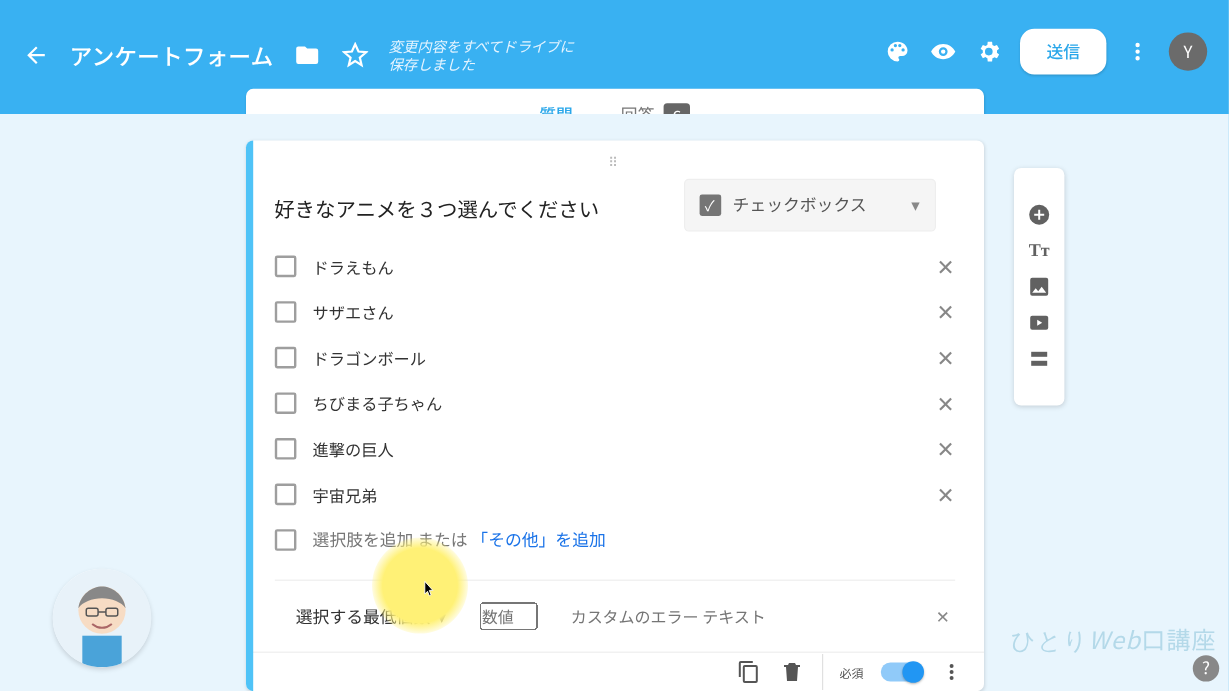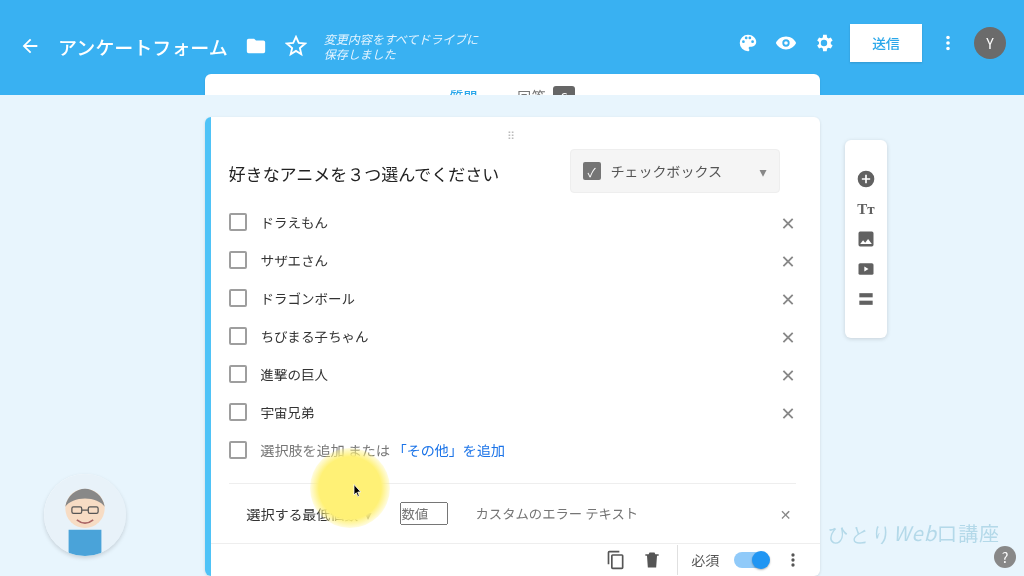--- a/index.html
+++ b/index.html
@@ -6,21 +6,21 @@
   html,body{width:1024px;height:576px;overflow:hidden}
   body{background:#39b1f2}
   
   .topbar{height:62px;display:flex;align-items:flex-end;color:#fff;padding:0 18px;gap:16px}
   .topbar .left{display:flex;align-items:center;gap:16px;flex:1}
   .topbar .title{font-size:19px;font-weight:500}
   .topbar .saved{font-size:12px;font-style:italic;line-height:1.3;color:#e4f4ff}
   .topbar .right{display:flex;align-items:center;gap:14px}
   .iconbtn{width:24px;height:24px;display:flex;align-items:center;justify-content:center;cursor:pointer;color:#fff}
   .iconbtn svg{width:22px;height:22px;fill:currentColor}
-  .sendbtn{background:#fff;color:#2aa7ea;font-weight:500;border-radius:0;padding:9px 22px;font-size:14px;cursor:pointer;box-shadow:0 1px 2px rgba(0,0,0,.15)}
+  .sendbtn{background:#fff;color:#2aa7ea;font-weight:500;border-radius:12px;padding:9px 22px;font-size:14px;cursor:pointer;box-shadow:0 1px 2px rgba(0,0,0,.15)}
   .avatar{width:32px;height:32px;border-radius:50%;background:#6b6b6b;color:#fff;display:flex;align-items:center;justify-content:center;font-size:14px}
   
   .tabs{width:615px;margin:12px auto;background:#fff;border-radius:6px 6px 0 0;box-shadow:0 1px 2px rgba(0,0,0,.12);display:flex;align-items:center;justify-content:center;height:44px;gap:40px;position:relative;top:0}
   .tab{font-size:14px;color:#777;padding:12px 0;cursor:pointer;display:flex;align-items:center;gap:8px}
   .tab.active{color:#2aa7ea;border-bottom:3px solid #2aa7ea;font-weight:500;padding-bottom:9px}
   .badge{background:#666;color:#fff;border-radius:3px;padding:1px 7px;font-size:13px}
   
   .canvas{background:#e8f5fd;position:absolute;top:95px;left:0;right:0;bottom:0;display:flex;justify-content:center}
   .card{width:615px;background:#fff;border-radius:6px;box-shadow:0 1px 3px rgba(0,0,0,.12);margin-top:22px;position:relative;padding:10px 0 0 0;display:flex;flex-direction:column}
   .card .accent{position:absolute;left:0;top:0;bottom:0;width:6px;background:#4fc3f7;border-radius:6px 0 0 6px}
@@ -41,30 +41,30 @@
   .validation .sel{display:flex;align-items:center;gap:6px;cursor:pointer}
   .validation .num{color:#0c4a6e;width:48px}
   .validation .err{flex:1;color:#aaa}
   .validation .x{color:#888;cursor:pointer;margin-right:4px}
   .cardfoot{border-top:1px solid #eee;margin-top:10px;height:56px;display:flex;align-items:center;justify-content:flex-end;gap:14px;padding:0 16px;color:#666}
   .footicon{width:22px;height:22px;cursor:pointer;color:#555;display:flex;align-items:center;justify-content:center}
   .footicon svg{width:20px;height:20px;fill:currentColor}
   .sep{width:1px;height:30px;background:#e0e0e0}
   .switch{width:34px;height:16px;background:#90caf9;border-radius:10px;position:relative}
   .switch::after{content:"";position:absolute;width:18px;height:18px;border-radius:50%;background:#2196f3;right:-2px;top:-1px;box-shadow:0 1px 2px rgba(0,0,0,.3)}
-  .reqlabel{font-size:14px;color:#555}
+  .reqlabel{font-size:10px;color:#555}
   
   .sidetools{position:absolute;top:140px;left:845px;width:42px;background:#fff;border-radius:6px;box-shadow:0 1px 4px rgba(0,0,0,.15);display:flex;flex-direction:column;align-items:center;gap:4px;padding:26px 0}
   .sidetools .tool{width:26px;height:26px;display:flex;align-items:center;justify-content:center;color:#616161;cursor:pointer}
   .sidetools .tool svg{width:20px;height:20px;fill:currentColor}
   .sidetools .tool.tt{font-family:serif;font-size:15px;font-weight:bold}
   
   .highlight{position:absolute;width:80px;height:80px;border-radius:50%;background:radial-gradient(circle,#fff176 0%,#fff176 55%,rgba(255,241,118,0) 75%);pointer-events:none}
   .cursorimg{position:absolute;width:18px;height:18px}
-  .watermark{position:absolute;right:24px;bottom:28px;color:#b4d9e9;font-size:20px;letter-spacing:1px}
+  .watermark{position:absolute;right:10px;bottom:28px;color:#b4d9e9;font-size:20px;letter-spacing:1px}
   .watermark .w1{font-family:"Yu Mincho",serif}
   .help{position:absolute;right:8px;bottom:8px;width:22px;height:22px;border-radius:50%;background:#888;color:#fff;display:flex;align-items:center;justify-content:center;font-size:14px;cursor:pointer}
   .face{position:absolute;left:44px;bottom:20px;width:82px;height:82px;border-radius:50%;background:radial-gradient(circle at 35% 30%,#fff,#dbe9f3);box-shadow:0 2px 4px rgba(0,0,0,.15);overflow:hidden}
   .face svg{width:100%;height:100%}
 </style>
 </head>
 <body>
 
 <div class="topbar">
   <div class="left">

